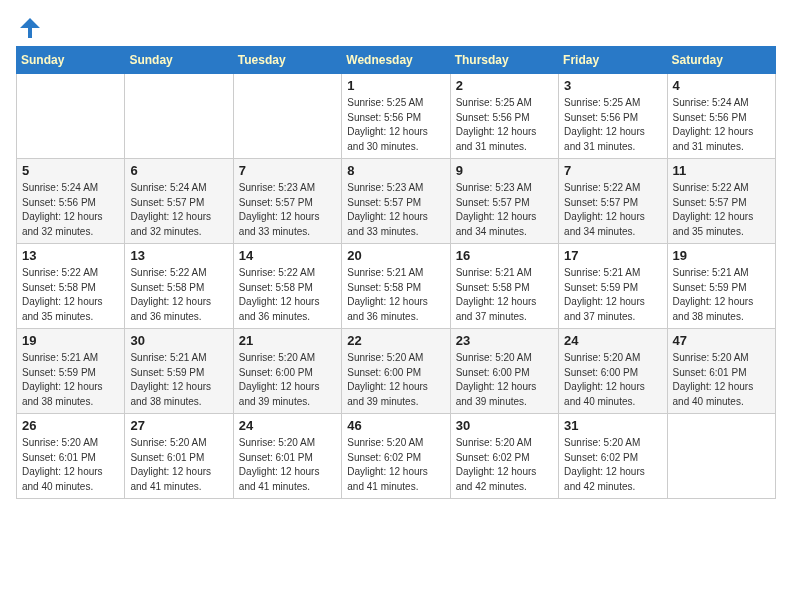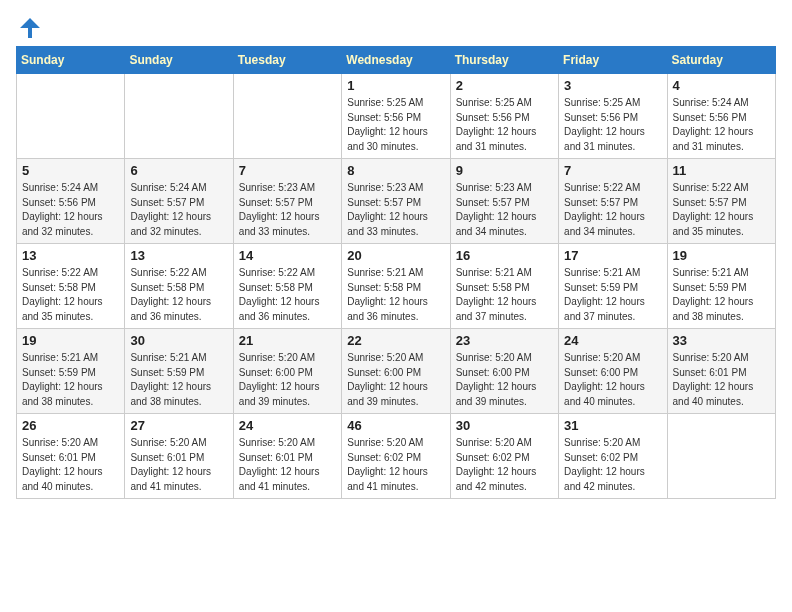--- a/index.html
+++ b/index.html
@@ -298,21 +298,21 @@
 and 39 minutes.</div>
         </td>
         <td>
           <div class="day-number">24</div>
           <div class="day-info" style="white-space: pre-line;">Sunrise: 5:20 AM
 Sunset: 6:00 PM
 Daylight: 12 hours
 and 40 minutes.</div>
         </td>
         <td>
-          <div class="day-number">33</div>
+          <div class="day-number">47</div>
           <div class="day-info" style="white-space: pre-line;">Sunrise: 5:20 AM
 Sunset: 6:01 PM
 Daylight: 12 hours
 and 40 minutes.</div>
         </td>
       </tr>
       <tr>
         <td>
           <div class="day-number">26</div>
           <div class="day-info" style="white-space: pre-line;">Sunrise: 5:20 AM

